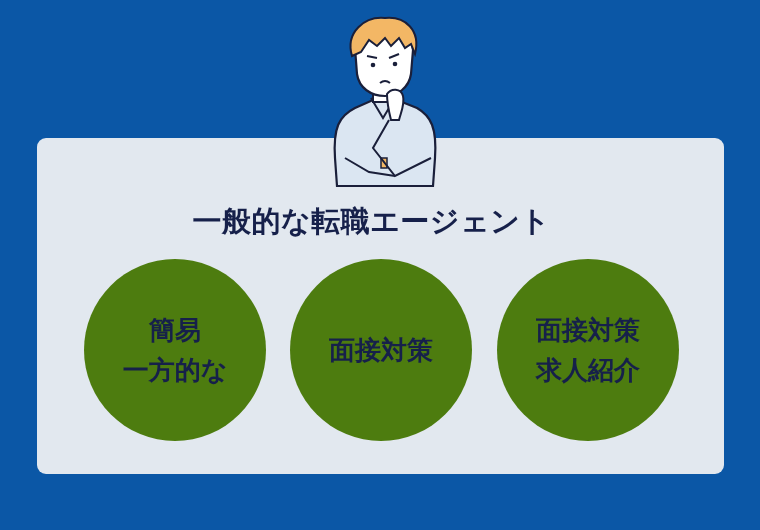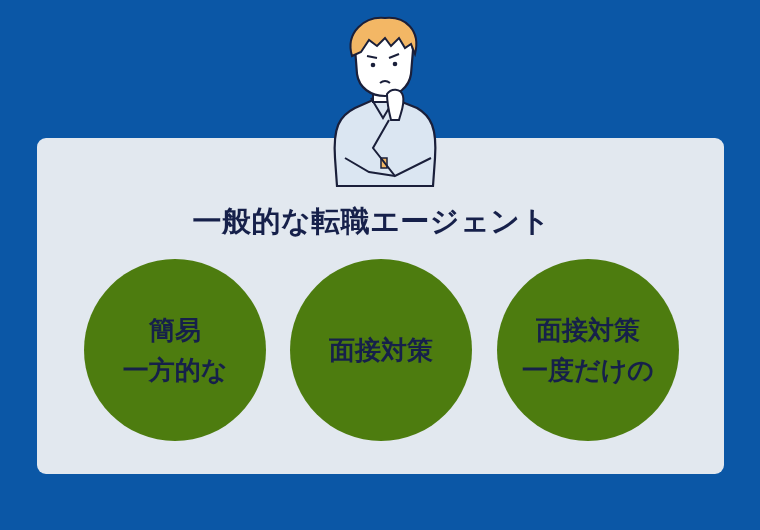--- a/index.html
+++ b/index.html
@@ -67,14 +67,14 @@
 
 <div class="circle c1">
   <span>簡易</span>
   <span>一方的な</span>
 </div>
 <div class="circle c2">
   <span>面接対策</span>
 </div>
 <div class="circle c3">
   <span>面接対策</span>
-  <span>一度だけの</span>
+  <span>求人紹介</span>
 </div>
 
 </body></html>

